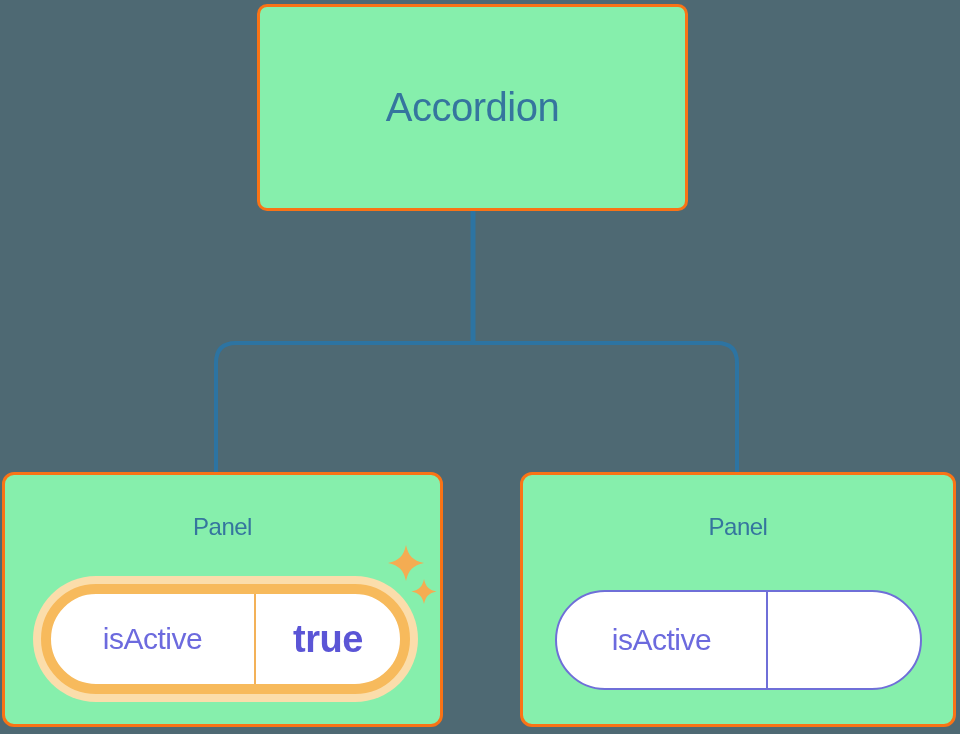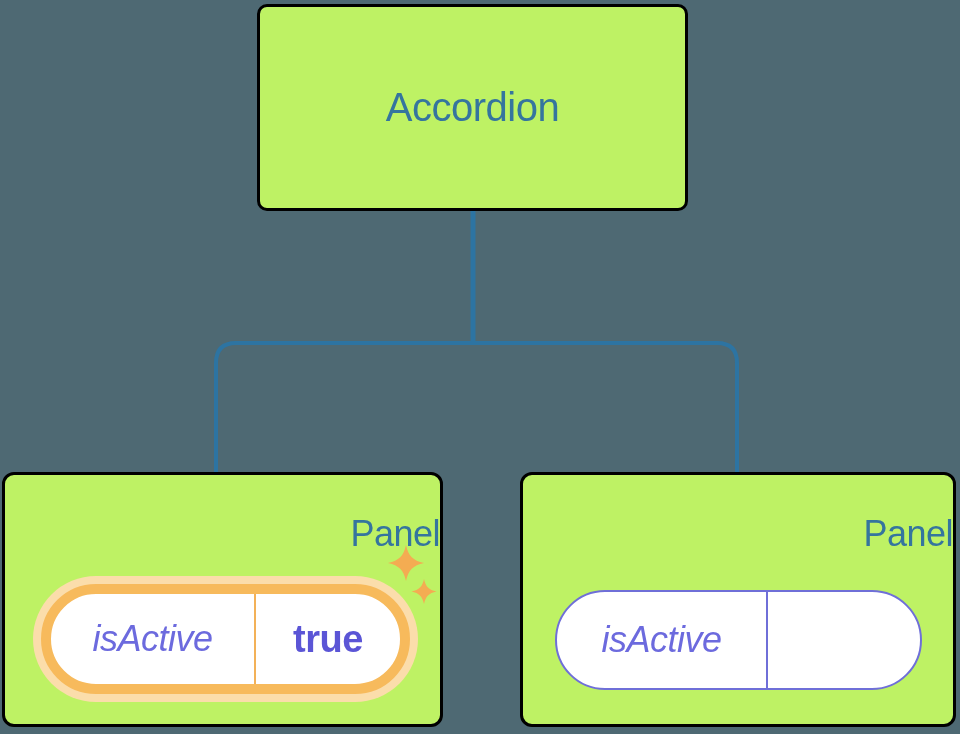--- a/index.html
+++ b/index.html
@@ -7,43 +7,43 @@
   body {
     position: relative;
     background: #4e6973;
     font-family: "Liberation Sans", sans-serif;
   }
   .stage { position: absolute; inset: 0; width: 960px; height: 734px; }
   .connectors { position: absolute; left: 0; top: 0; z-index: 0; }
 
   .node {
     position: absolute;
-    background: #bef264;
-    border: 3px solid #000000;
+    background: #86efac;
+    border: 3px solid #f97316;
     z-index: 1;
   }
   .root-node {
     left: 257px; top: 4px; width: 431px; height: 207px;
     border-radius: 10px;
     display: flex; align-items: center; justify-content: center;
   }
   .root-label {
     font-size: 40px; font-weight: 500; letter-spacing: -0.5px;
     color: #35759e;
   }
   .panel-node {
     top: 472px; width: 441px; height: 255px;
     border-radius: 12px;
   }
   .panel-left  { left: 2px; }
   .panel-right { left: 520px; width: 436px; }
   .panel-label {
     position: absolute; left: 0; right: 0; top: 38px;
-    text-align: right;
-    font-size: 36px; font-weight: 500; letter-spacing: -0.5px;
+    text-align: center;
+    font-size: 24px; font-weight: 500; letter-spacing: -0.5px;
     color: #35759e;
   }
 
   
   .pill-active-halo {
     position: absolute; left: 28px; top: 101px;
     width: 385px; height: 126px;
     background: #fbddab;
     border-radius: 999px;
     padding: 8px;
@@ -57,21 +57,21 @@
   }
   .pill-active .cell-key {
     flex: 0 0 58.7%;
     display: flex; align-items: center; justify-content: center;
     border-right: 2px solid #f3b158;
   }
   .pill-active .cell-value {
     flex: 1 1 auto;
     display: flex; align-items: center; justify-content: center;
   }
-  .state-key   { font-size: 36px; color: #6c6ade; letter-spacing: -0.5px; font-style: italic; }
+  .state-key   { font-size: 30px; color: #6c6ade; letter-spacing: -0.5px; }
   .state-value { font-size: 38px; color: #6c6ade; letter-spacing: -0.5px; }
   .state-value.bold { font-weight: 700; color: #5b55d6; }
 
   
   .pill-inactive {
     position: absolute; left: 32px; top: 115px;
     width: 367px; height: 100px;
     background: #ffffff;
     border: 2px solid #6f6fd8;
     border-radius: 999px;

